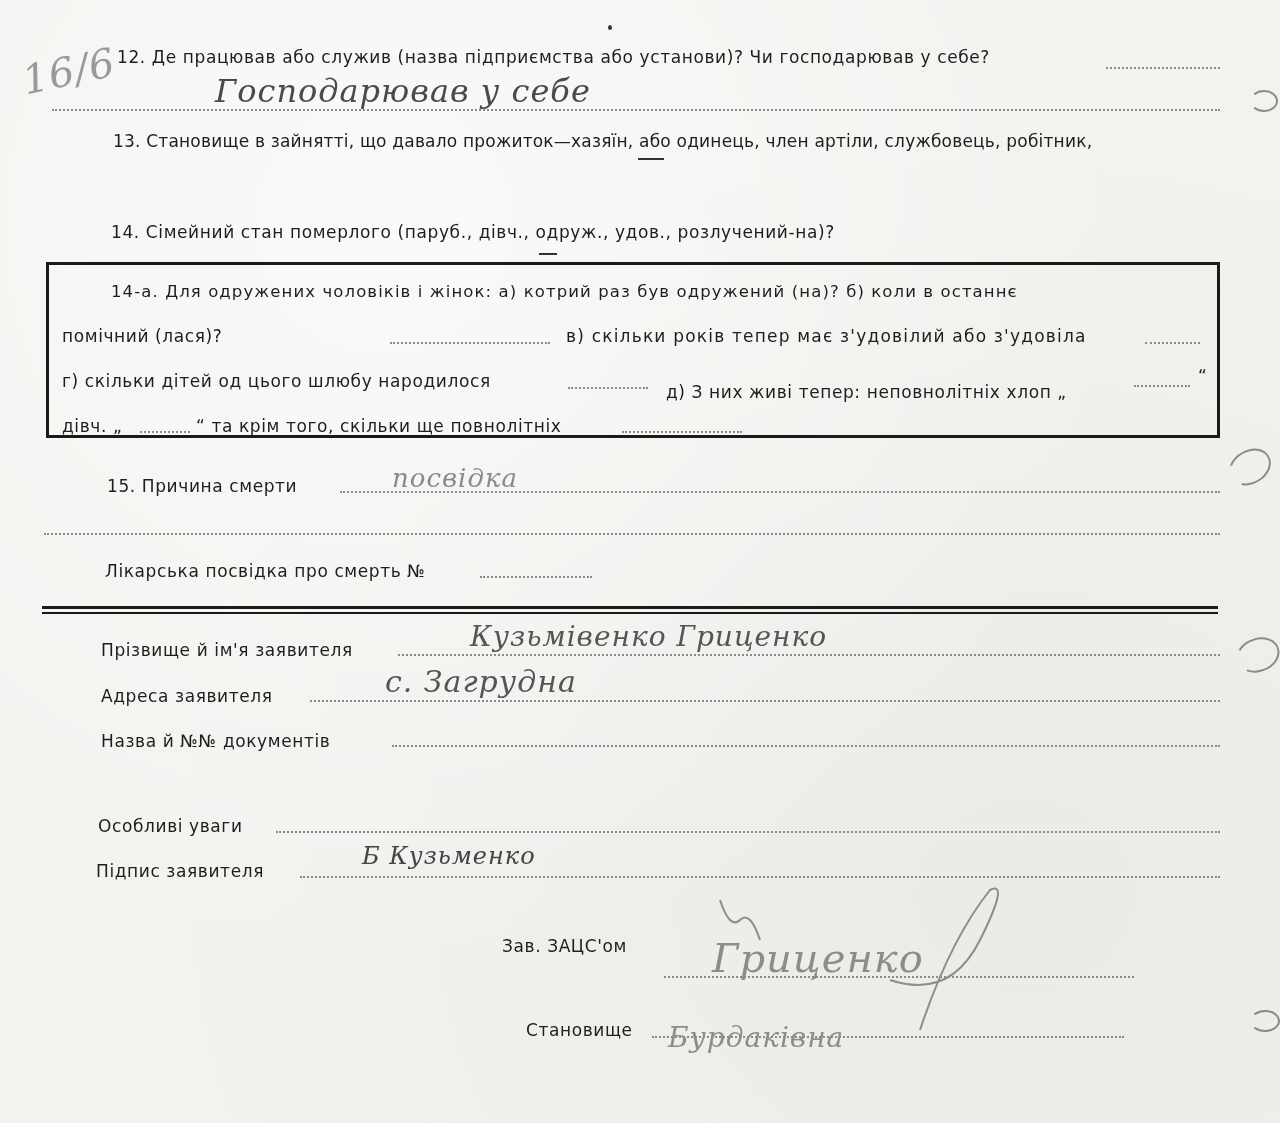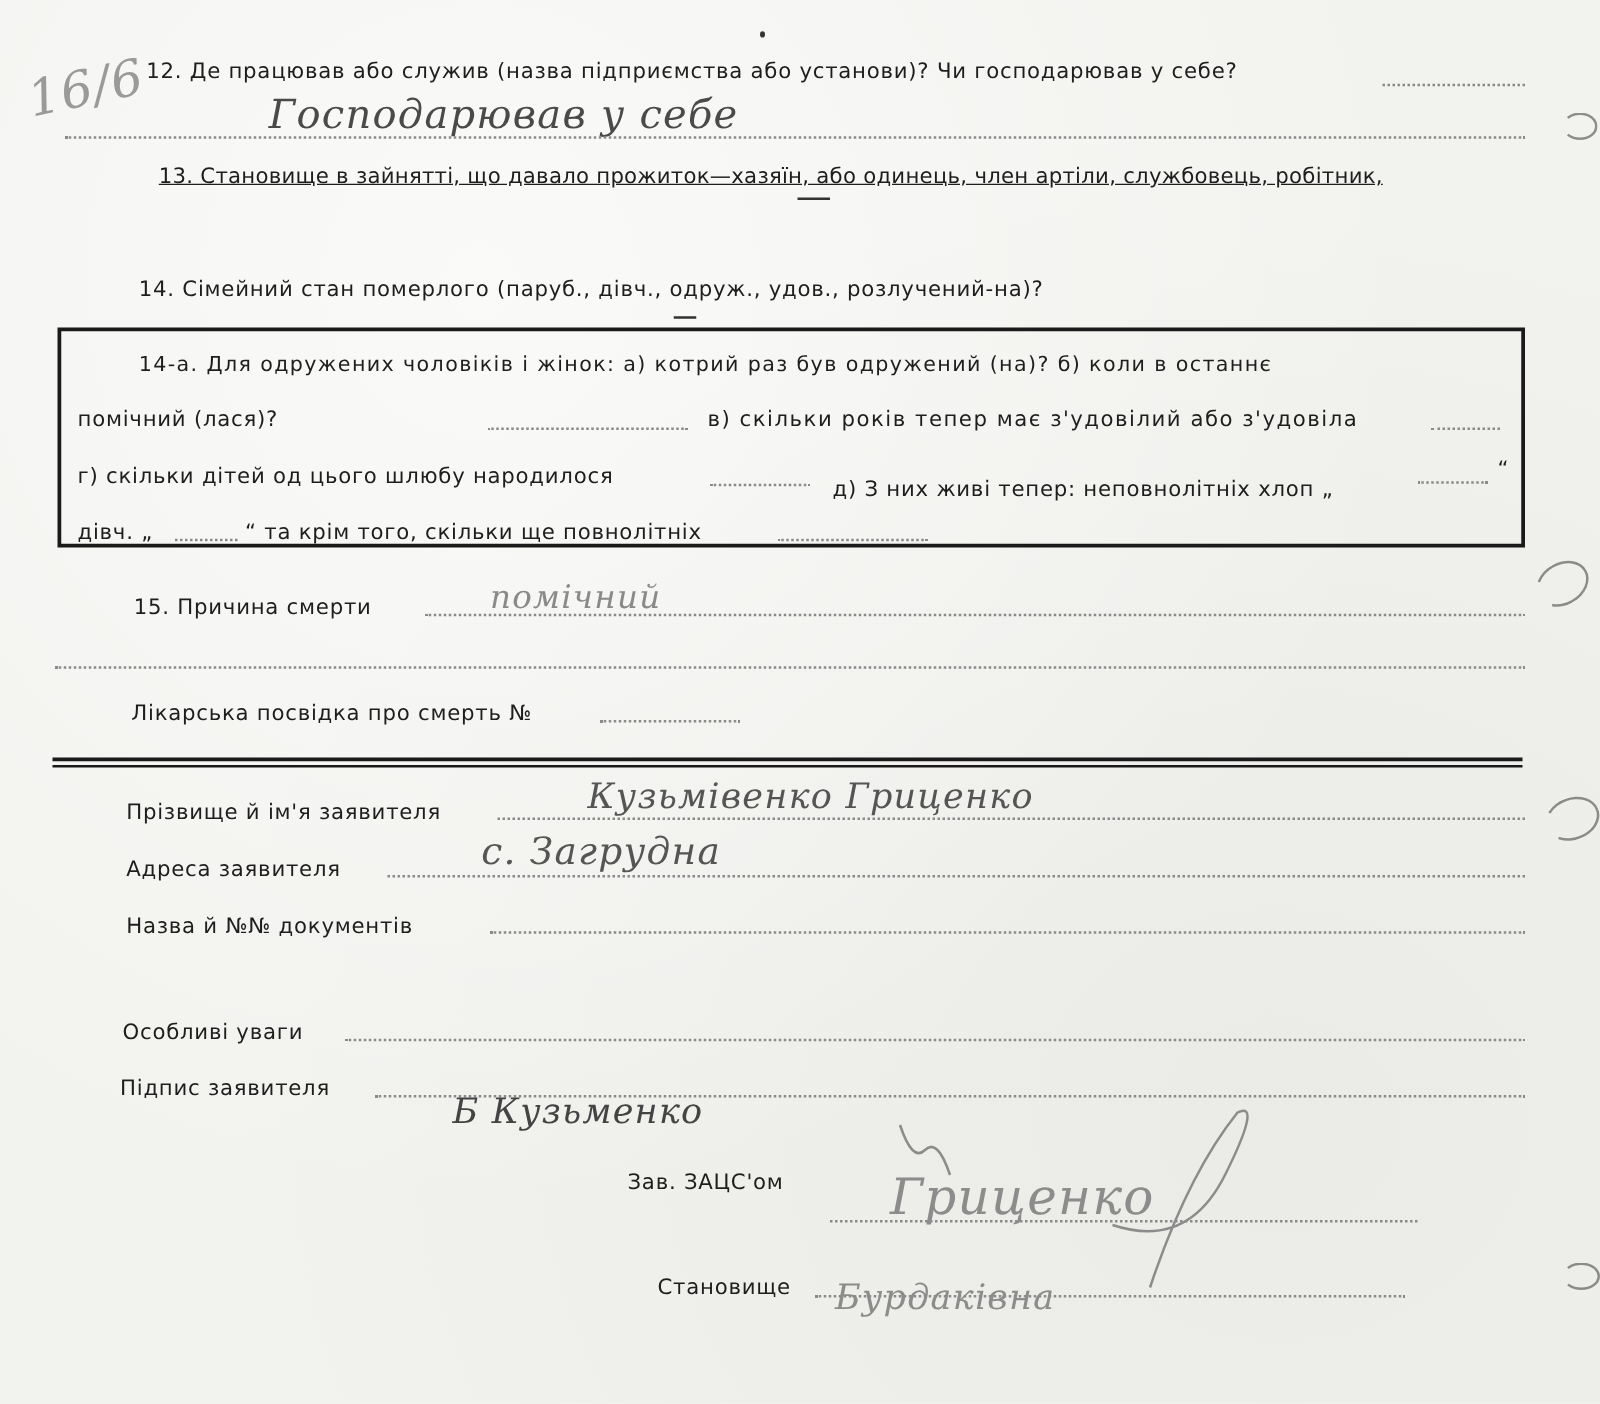--- a/index.html
+++ b/index.html
@@ -72,21 +72,21 @@
 
   <div class="hw faint" style="left:22px; top:48px; font-size:40px; transform:rotate(-12deg); color:#9a9a9a;">16/6</div>
 
   <div style="position:absolute; left:608px; top:25px; width:4px; height:5px; background:#333; border-radius:50%;"></div>
 
   <div class="t" style="left:117px; top:47px;">12. Де працював або служив (назва підприємства або установи)? Чи господарював у себе?</div>
   <div class="dots" style="left:1106px; top:67px; width:114px;"></div>
   <div class="hw" style="left:215px; top:72px; font-size:32px;">Господарював у себе</div>
   <div class="dots" style="left:52px; top:109px; width:1168px;"></div>
 
-  <div class="t condensed" style="left:127px; top:131px;text-decoration:underline;">13. Становище в зайнятті, що давало прожиток—хазяїн, або одинець, член артіли, службовець, робітник,</div>
+  <div class="t condensed" style="left:113px; top:131px;">13. Становище в зайнятті, що давало прожиток—хазяїн, або одинець, член артіли, службовець, робітник,</div>
   <div class="underline-mark" style="left:638px; top:158px; width:26px;"></div>
 
   <div class="t" style="left:111px; top:222px;">14. Сімейний стан померлого (паруб., дівч., одруж., удов., розлучений-на)?</div>
   <div class="underline-mark" style="left:539px; top:253px; width:18px;"></div>
 
   <div class="box"></div>
   <div class="t" style="left:111px; top:282px; font-size:16.5px; letter-spacing:1.1px;">14-а. Для одружених чоловіків і жінок: а) котрий раз був одружений (на)? б) коли в останнє</div>
 
   <div class="t" style="left:62px; top:326px;">помічний (лася)?</div>
   <div class="dots" style="left:390px; top:342px; width:160px;"></div>
@@ -99,21 +99,21 @@
   <div class="dots" style="left:1134px; top:385px; width:56px;"></div>
   <div class="t" style="left:1198px; top:366px;">“</div>
 
   <div class="t" style="left:62px; top:416px;text-align:right;">дівч. „</div>
   <div class="dots" style="left:140px; top:431px; width:50px;"></div>
   <div class="t" style="left:196px; top:416px;">“ та крім того, скільки ще повнолітніх</div>
   <div class="dots" style="left:622px; top:431px; width:120px;"></div>
 
   <div class="t" style="left:107px; top:476px;">15. Причина смерти</div>
   <div class="dots" style="left:340px; top:491px; width:880px;"></div>
-  <div class="hw faint" style="left:392px; top:463px; font-size:26px;">помічний</div>
+  <div class="hw faint" style="left:392px; top:463px; font-size:26px;">посвідка</div>
   <div class="dots" style="left:44px; top:533px; width:1176px;"></div>
 
   <div class="t" style="left:105px; top:561px;">Лікарська посвідка про смерть №</div>
   <div class="dots" style="left:480px; top:576px; width:112px;"></div>
 
   <div class="rule" style="top:606px;"></div>
   <div class="rule" style="top:612px; height:2px;"></div>
 
   <div class="t" style="left:101px; top:640px;">Прізвище й ім'я заявителя</div>
   <div class="dots" style="left:398px; top:654px; width:822px;"></div>
@@ -124,21 +124,21 @@
   <div class="hw" style="left:385px; top:664px; font-size:30px; color:#555;">с. Загрудна</div>
 
   <div class="t" style="left:101px; top:731px;">Назва й №№ документів</div>
   <div class="dots" style="left:392px; top:745px; width:828px;"></div>
 
   <div class="t" style="left:98px; top:816px;">Особливі уваги</div>
   <div class="dots" style="left:276px; top:831px; width:944px;"></div>
 
   <div class="t" style="left:96px; top:861px;">Підпис заявителя</div>
   <div class="dots" style="left:300px; top:876px; width:920px;"></div>
-  <div class="hw" style="left:362px; top:872px; font-size:28px; color:#444;">Б Кузьменко</div>
+  <div class="hw" style="left:362px; top:842px; font-size:24px; color:#444;">Б Кузьменко</div>
 
   <div class="t" style="left:502px; top:936px;">Зав. ЗАЦС'ом</div>
   <div class="dots" style="left:664px; top:976px; width:470px;"></div>
   <div class="hw faint" style="left:712px; top:935px; font-size:40px; color:#8c8c8c;">Гриценко</div>
   <svg class="sig-stroke" style="left:690px; top:880px;" width="320" height="160" viewBox="0 0 320 160">
     <path d="M30 20 Q40 50 50 40 T70 60 M230 150 Q260 60 300 10 Q320 0 290 60 Q260 120 200 100" stroke="#8c8c8c" stroke-width="2" fill="none"></path>
   </svg>
 
   <div class="t" style="left:526px; top:1020px;">Становище</div>
   <div class="dots" style="left:652px; top:1036px; width:472px;"></div>

